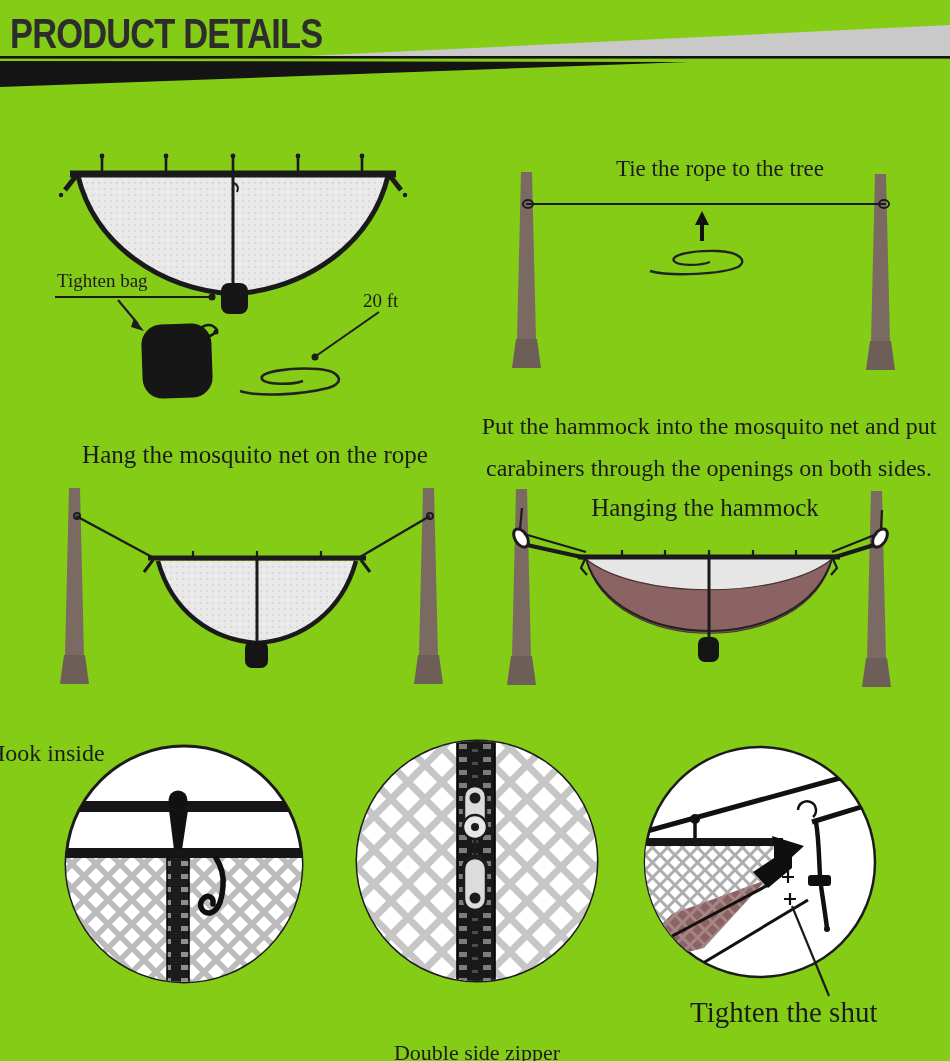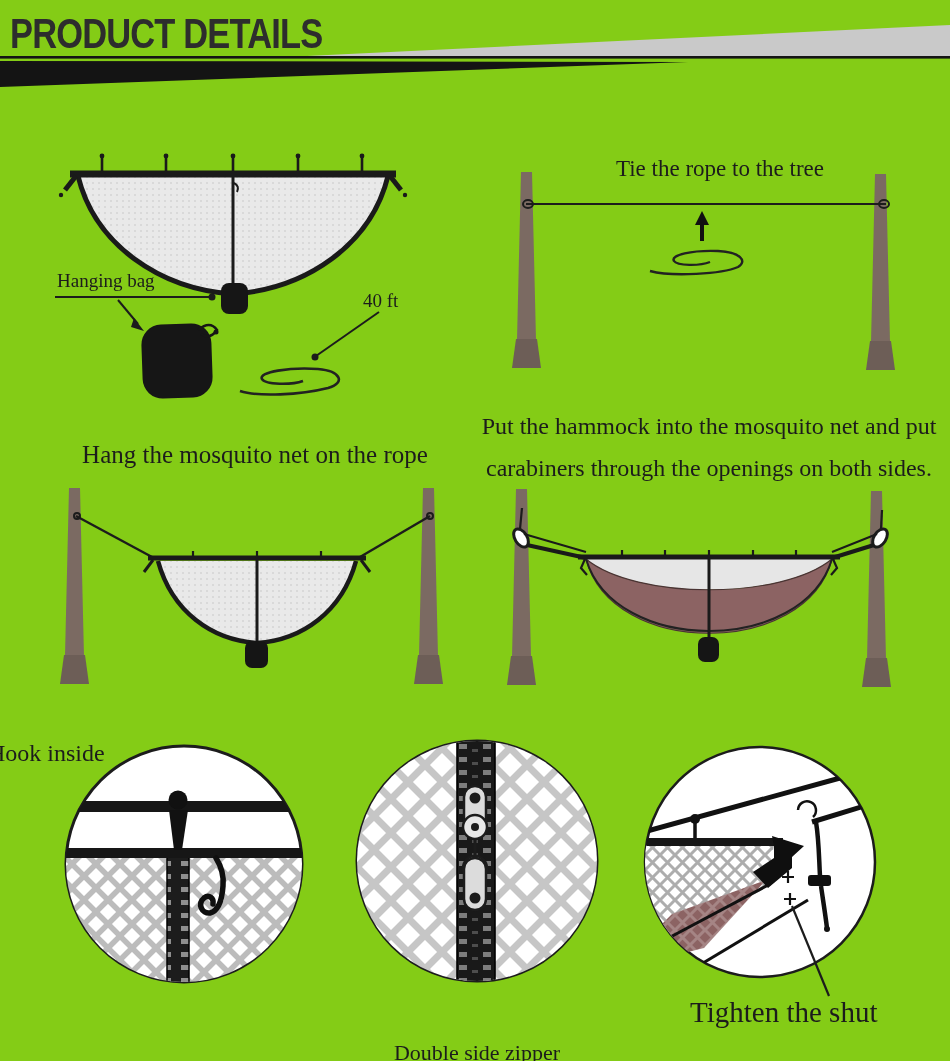--- a/index.html
+++ b/index.html
@@ -245,26 +245,27 @@
           <line x1="784" y1="899" x2="796" y2="899"></line>
             <line x1="790" y1="893" x2="790" y2="905"></line>
         </g>
       </g>
       <line x1="792" y1="906" x2="829" y2="996" stroke="#1c1c1c" stroke-width="2.2"></line>
     </g>
   </svg>
 
   <div id="title">PRODUCT DETAILS</div>
 
-  <div class="cap" style="left:57px;top:270px;font-size:19px;">Hanging bag</div>
-  <div class="cap" style="left:363px;top:290px;font-size:19px;">40 ft</div>
+  <div class="cap" style="left:57px;top:270px;font-size:19px;">Tighten bag</div>
+  <div class="cap" style="left:363px;top:290px;font-size:19px;">20 ft</div>
 
   <div class="capc" style="left:55px;top:441px;width:400px;font-size:25px;">Hang the mosquito net on the rope</div>
 
   <div class="capc" style="left:545px;top:156px;width:350px;font-size:23px;">Tie the rope to the tree</div>
 
   <div class="capc" style="left:468px;top:413px;width:482px;font-size:24px;">Put the hammock into the mosquito net and put</div>
   <div class="capc" style="left:468px;top:455px;width:482px;font-size:24px;">carabiners through the openings on both sides.</div>
+  <div class="capc" style="left:560px;top:494px;width:290px;font-size:25px;">Hanging the hammock</div>
 
   <div class="cap" style="left:-12px;top:740px;font-size:24px;">Hook inside</div>
   <div class="capc" style="left:347px;top:1040px;width:260px;font-size:22px;">Double side zipper</div>
   <div class="cap" style="left:690px;top:996px;font-size:29px;">Tighten the shut</div>
 </div>
 
 </body></html>

